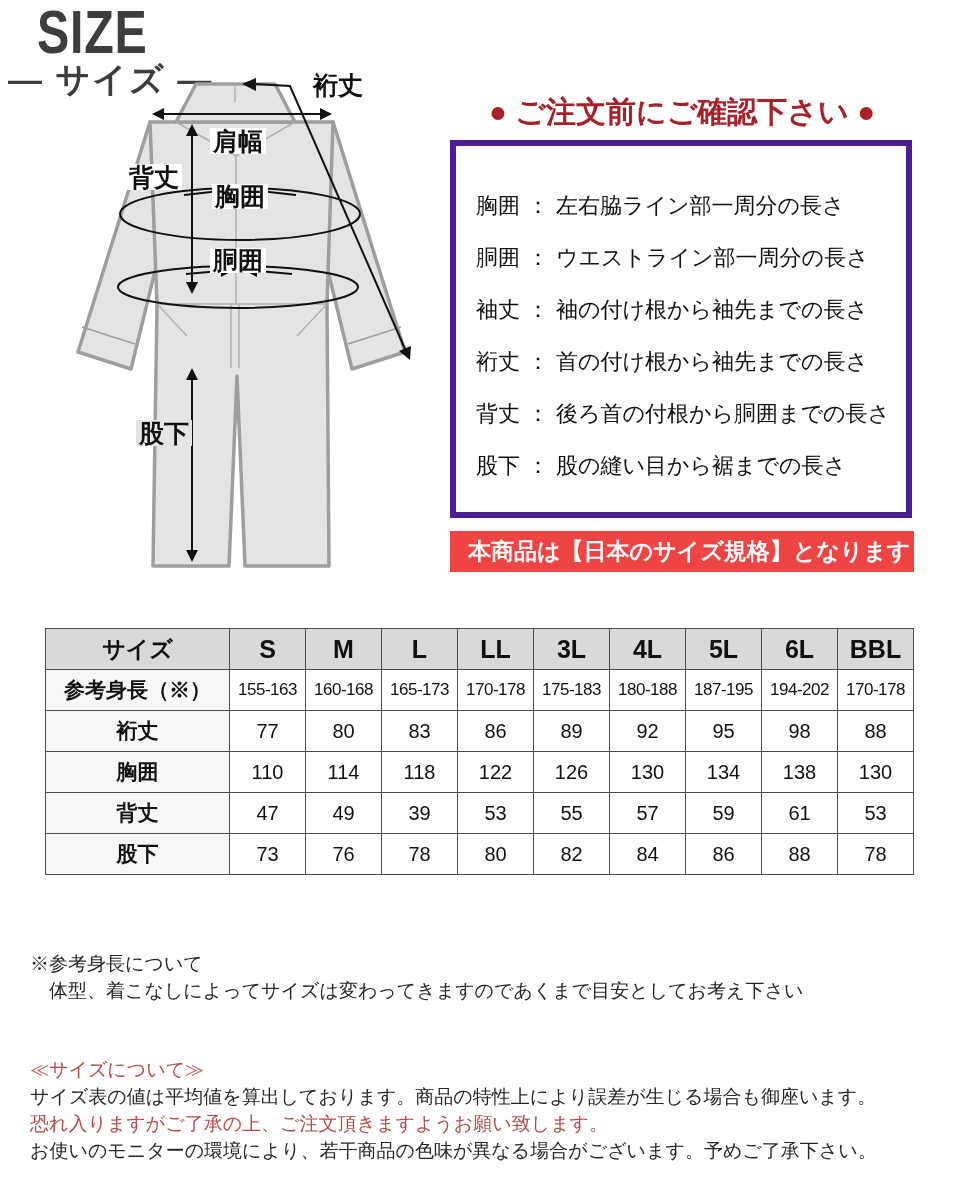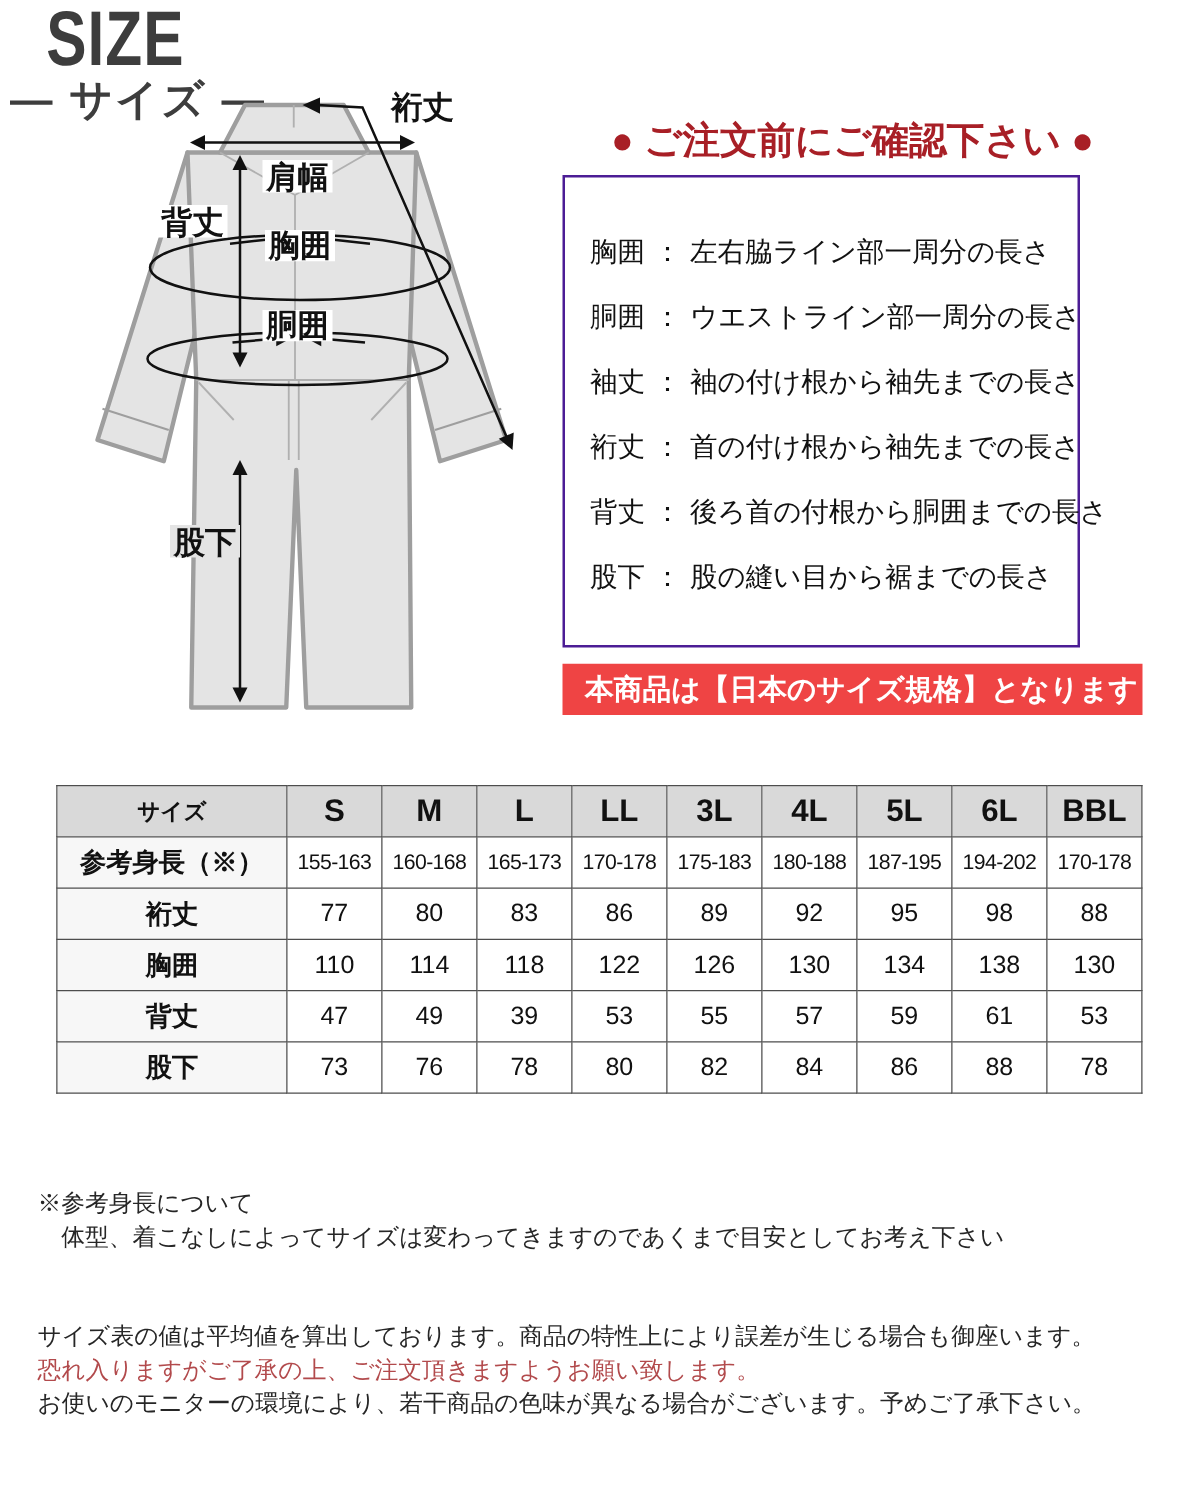--- a/index.html
+++ b/index.html
@@ -10,34 +10,34 @@
   .abs{position:absolute;}
 
   
   #logo{left:37px;top:-4px;font-size:62px;font-weight:bold;color:#3d3d3d;
         transform:scaleX(0.78);transform-origin:left top;letter-spacing:1px;}
   #logo-sub{left:8px;top:57px;font-size:34px;font-weight:bold;color:#3d3d3d;letter-spacing:2px;text-align:right;}
 
   
   #confirm-title{left:450px;top:92px;width:464px;text-align:center;
                  font-size:30px;font-weight:bold;color:#a81f26;white-space:nowrap;}
-  #confirm-box{left:450px;top:140px;width:414px;height:378px;border:2px solid #4c1d95;
+  #confirm-box{left:450px;top:140px;width:462px;height:378px;border:6px solid #4c1d95;
                box-sizing:border-box;padding:34px 0 0 20px;background:#fff;}
   .def-line{font-size:22px;color:#111;line-height:52px;white-space:nowrap;}
   .def-line .sep{padding:0 7px;}
   #notice-bar{left:450px;top:531px;width:464px;height:41px;background:#ef4444;color:#ffffff;
               font-size:23px;font-weight:bold;line-height:41px;padding-left:18px;
               box-sizing:border-box;white-space:nowrap;}
 
   
   #table-wrap{left:45px;top:628px;}
   table{border-collapse:collapse;table-layout:fixed;}
   th,td{border:1px solid #4d4d4d;text-align:center;vertical-align:middle;height:40px;padding:0;overflow:hidden;}
   tr.head th{background:#d9d9d9;font-size:25px;font-weight:bold;color:#111;}
-  tr.head th.corner{font-size:18px;}
+  tr.head th.corner{font-size:23px;}
   th.rowlabel{background:#f7f7f7;font-size:21px;font-weight:bold;color:#111;}
   td{font-size:20px;background:#fff;color:#111;}
   td.small{font-size:17px;letter-spacing:-0.5px;}
 
   
   #note-a{left:30px;top:950px;}
   #note-b{left:30px;top:1056px;}
   .note-line{font-size:19px;line-height:27px;color:#262626;white-space:nowrap;}
   .note-line.red{color:#b24a4c;}
 
@@ -213,16 +213,17 @@
         </tr>
       </tbody>
   </table>
 </div>
 
 <div class="abs" id="note-a">
     <div class="note-line">※参考身長について</div>
     <div class="note-line">　体型、着こなしによってサイズは変わってきますのであくまで目安としてお考え下さい</div>
   </div>
 <div class="abs" id="note-b">
+    <div class="note-line red">≪サイズについて≫</div>
     <div class="note-line">サイズ表の値は平均値を算出しております。商品の特性上により誤差が生じる場合も御座います。</div>
     <div class="note-line red">恐れ入りますがご了承の上、ご注文頂きますようお願い致します。</div>
     <div class="note-line">お使いのモニターの環境により、若干商品の色味が異なる場合がございます。予めご了承下さい。</div>
   </div>
 
 </body></html>

